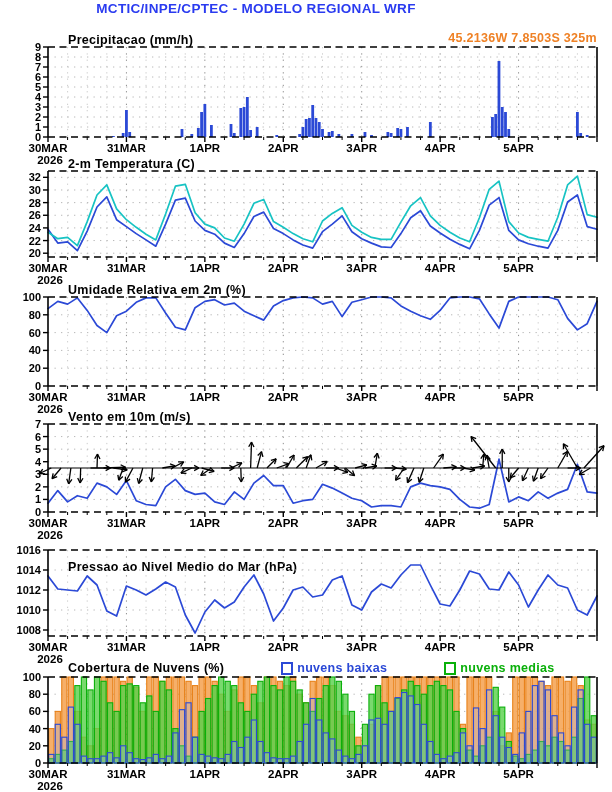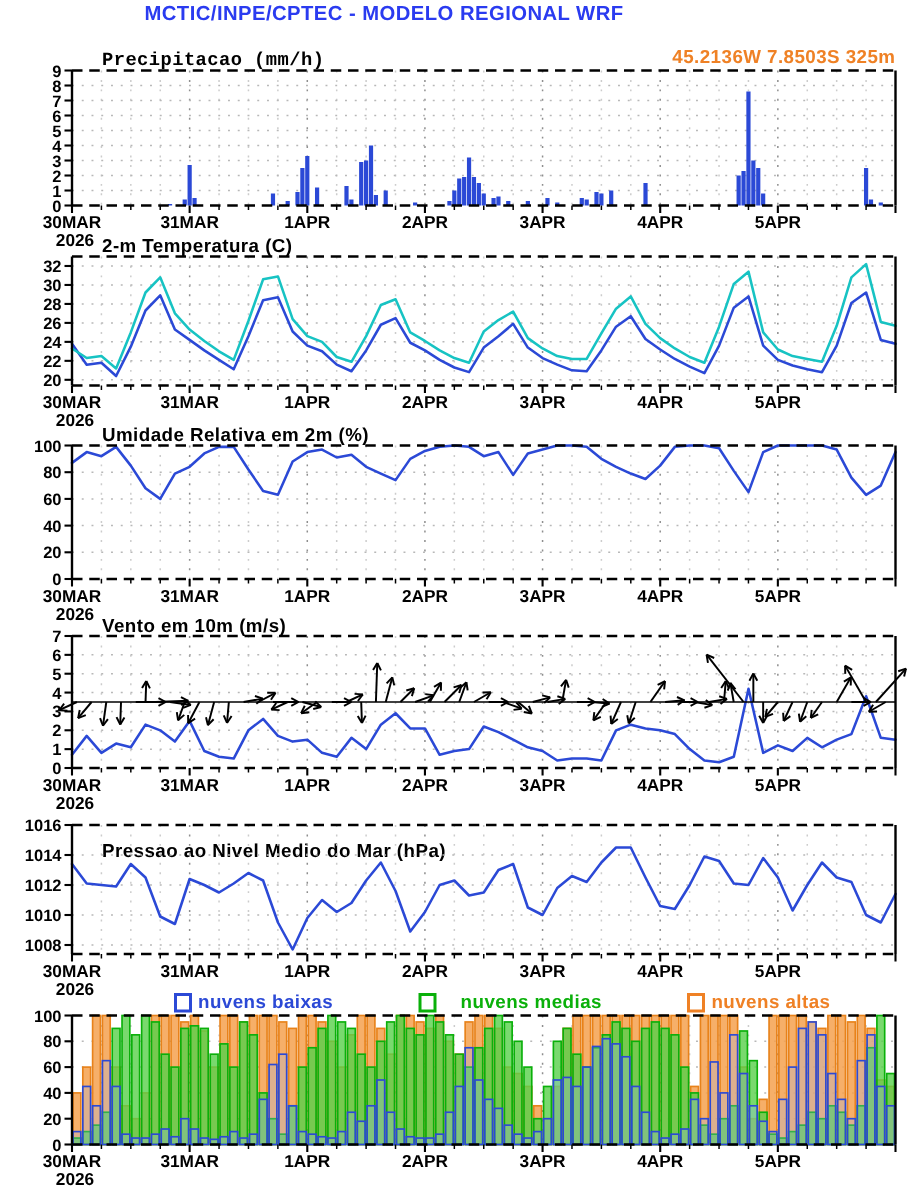--- a/index.html
+++ b/index.html
@@ -3,21 +3,21 @@
 <meta charset="utf-8">
 <style>
   html,body{margin:0;padding:0;background:#ffffff;}
   .page{position:relative;width:612px;height:792px;background:#ffffff;overflow:hidden;
         font-family:"Liberation Sans",sans-serif;font-weight:bold;}
   .ov{position:absolute;white-space:nowrap;letter-spacing:0.3px;}
   .h1{top:1px;left:0;width:512px;text-align:center;font-size:13.5px;color:#2a3bf0;}
   .h2{top:16px;left:35px;font-size:12.5px;color:#ef8125;display:flex;gap:26px;}
   .h3{top:31px;left:0;width:597px;text-align:right;font-size:12.5px;color:#ef8125;}
   .ptitle{font-size:12.5px;color:#000;}
-  .t1{top:33px;left:68px;font-family:Liberation Mono, monospace;}
+  .t1{top:33px;left:68px;}
   .t2{top:157px;left:68px;width:472px;display:flex;justify-content:space-between;flex-direction:column;}
   .t2 .apparent{color:#17c3c3;}
   .t3{top:283px;left:68px;}
   .t4{top:410px;left:68px;}
   .t5{top:560px;left:68px;}
   .t6{top:661px;left:68px;display:flex;align-items:center;gap:9px;}
   .legend-item{display:flex;align-items:center;gap:4px;font-size:12.5px;padding-left:48px;}
   .swatch{width:8px;height:9px;border:2px solid #000;background:#fff;display:inline-block;}
   svg text{font-family:"Liberation Sans",sans-serif;}
 </style>
@@ -33,27 +33,28 @@
 
   <div class="ov ptitle t2">
     <span>2-m Temperatura (C)</span>
   </div>
 
   <div class="ov ptitle t3">Umidade Relativa em 2m (%)</div>
   <div class="ov ptitle t4">Vento em 10m (m/s)</div>
   <div class="ov ptitle t5">Pressao ao Nivel Medio do Mar (hPa)</div>
 
   <div class="ov ptitle t6">
+    <span>Cobertura de Nuvens (%)</span>
     <span class="legend-item">
       <span class="swatch" style="border-color: rgb(43, 73, 214);"></span>
       <span style="color: rgb(43, 73, 214);">nuvens baixas</span>
     </span>
     <span class="legend-item">
       <span class="swatch" style="border-color: rgb(10, 176, 10);"></span>
-      <span style="color: rgb(10, 176, 10); margin-left: 12px;">nuvens medias</span>
+      <span style="color: rgb(10, 176, 10);">nuvens medias</span>
     </span>
     <span class="legend-item">
       <span class="swatch" style="border-color: rgb(239, 129, 37);"></span>
       <span style="color: rgb(239, 129, 37);">nuvens altas</span>
     </span>
   </div>
 
   <svg width="612" height="792" viewBox="0 0 612 792" style="position:absolute;left:0;top:0;">
       <g>
         <line x1="67.60714285714286" y1="47" x2="67.60714285714286" y2="137" stroke="#cccccc" stroke-width="1" stroke-dasharray="1.3 5"></line>

